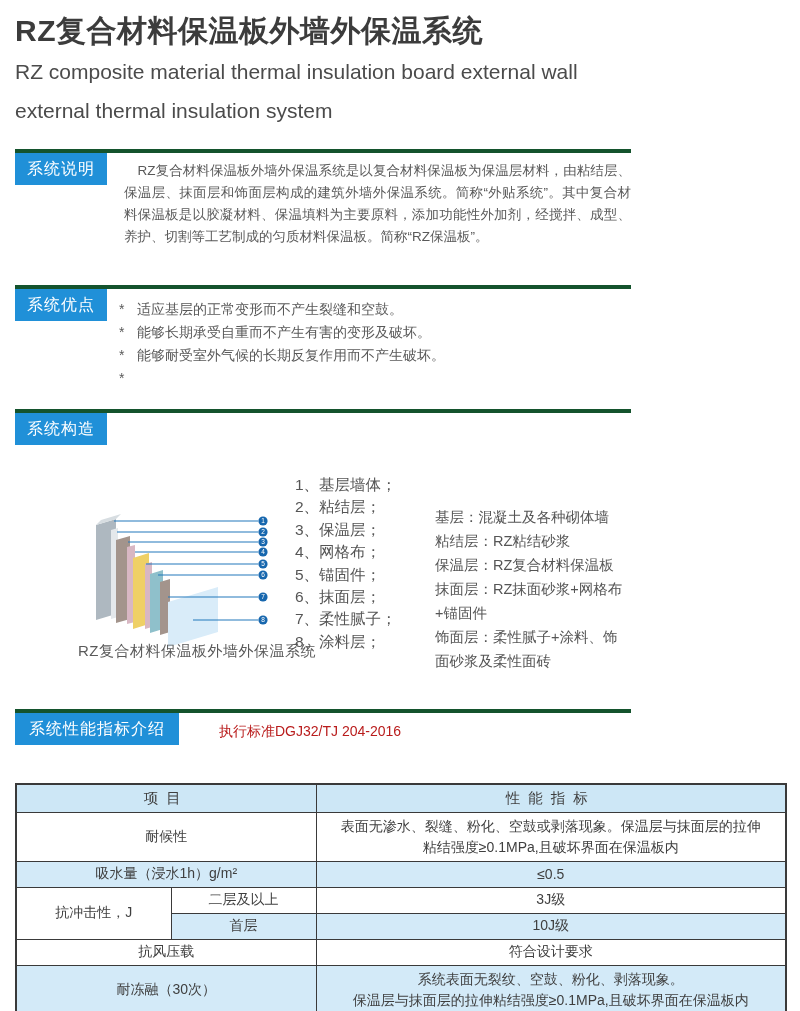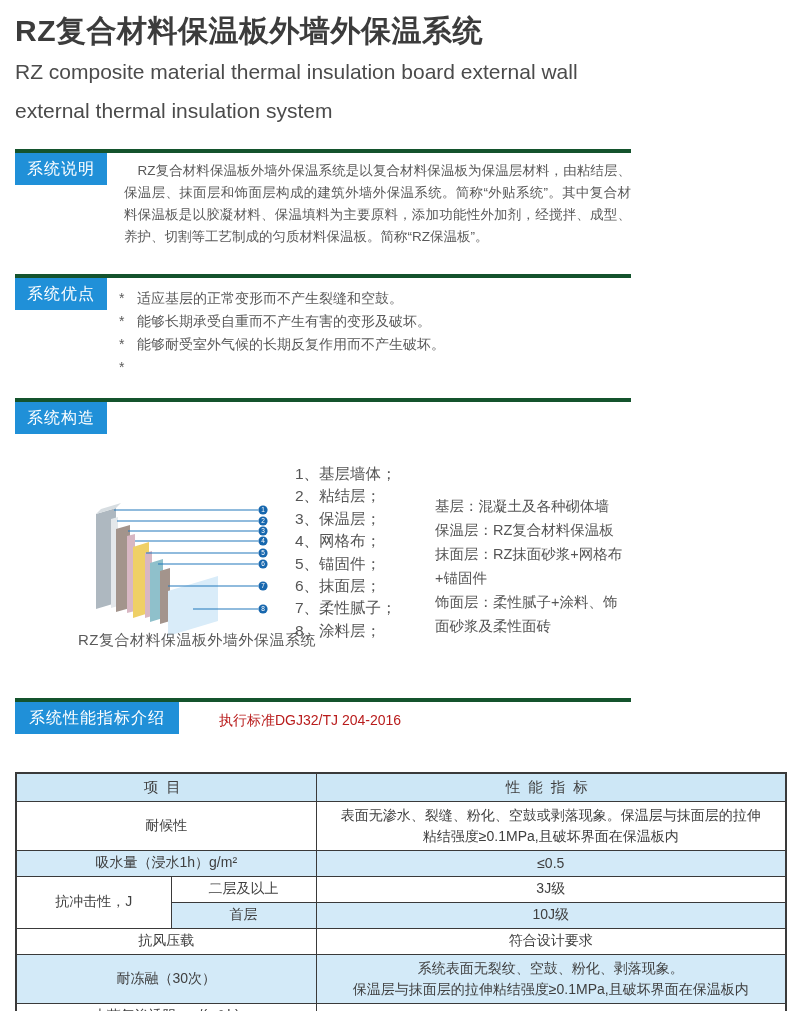--- a/index.html
+++ b/index.html
@@ -26,21 +26,21 @@
   .section {
     margin:0 15px; border-top:4px solid #14532d; position:relative;
   }
   .sec-flex { display:flex; align-items:flex-start; }
   .badge {
     flex:none; display:inline-block; background:#2090d8; color:#ffffff;
     font-size:16px; line-height:16px; padding:8px 12px; letter-spacing:1px;
     white-space:nowrap;
   }
   .desc-body {
-    margin-left:17px; padding-top:7px; padding-bottom:26px;
+    margin-left:17px; padding-top:7px; padding-bottom:37px;
     font-size:13.5px; line-height:22px; color:#595959;
     text-indent:1em; text-align:justify;
   }
   .adv-list { margin-left:12px; padding-top:9px; padding-bottom:19px; }
   .adv-row { display:flex; font-size:14px; line-height:23px; color:#595959; }
   .adv-marker { width:18px; flex:none; text-align:left; }
 
   
   .structure-body { height:249px; position:relative; }
   .diagram-svg { position:absolute; left:73px; top:64px; }
@@ -177,20 +177,21 @@
         <div>3、保温层；</div>
         <div>4、网格布；</div>
         <div>5、锚固件；</div>
         <div>6、抹面层；</div>
         <div>7、柔性腻子；</div>
         <div>8、涂料层；</div>
       </div>
 
       <div class="layer-details">
         <div>基层：混凝土及各种砌体墙</div>
+        <div>粘结层：RZ粘结砂浆</div>
         <div>保温层：RZ复合材料保温板</div>
         <div>抹面层：RZ抹面砂浆+网格布+锚固件</div>
         <div>饰面层：柔性腻子+涂料、饰面砂浆及柔性面砖</div>
       </div>
     </div>
   </div>
 
   <div class="section" style="margin-top:15px;">
     <div class="perf-head">
       <span class="badge perf-badge">系统性能指标介绍</span>

